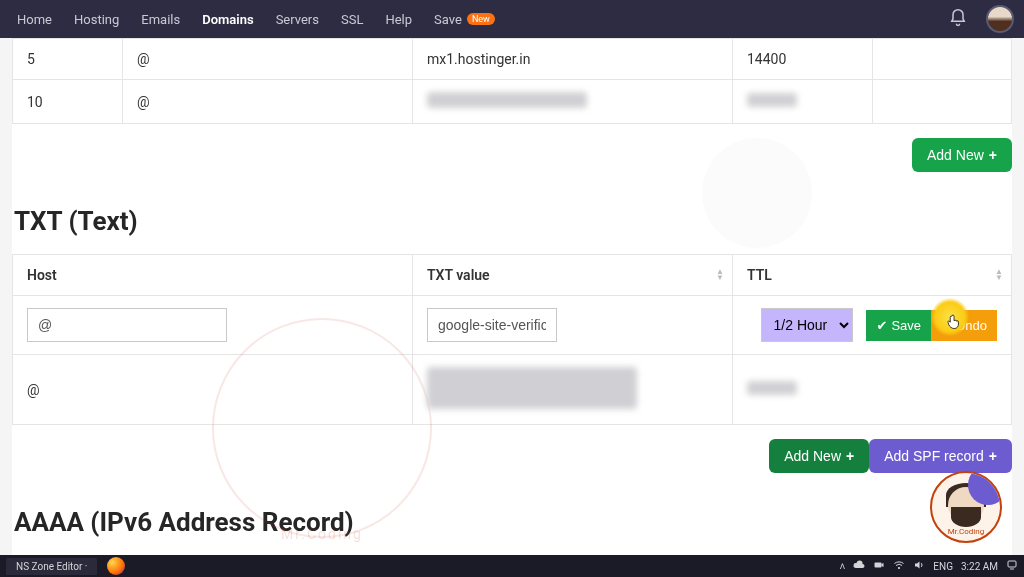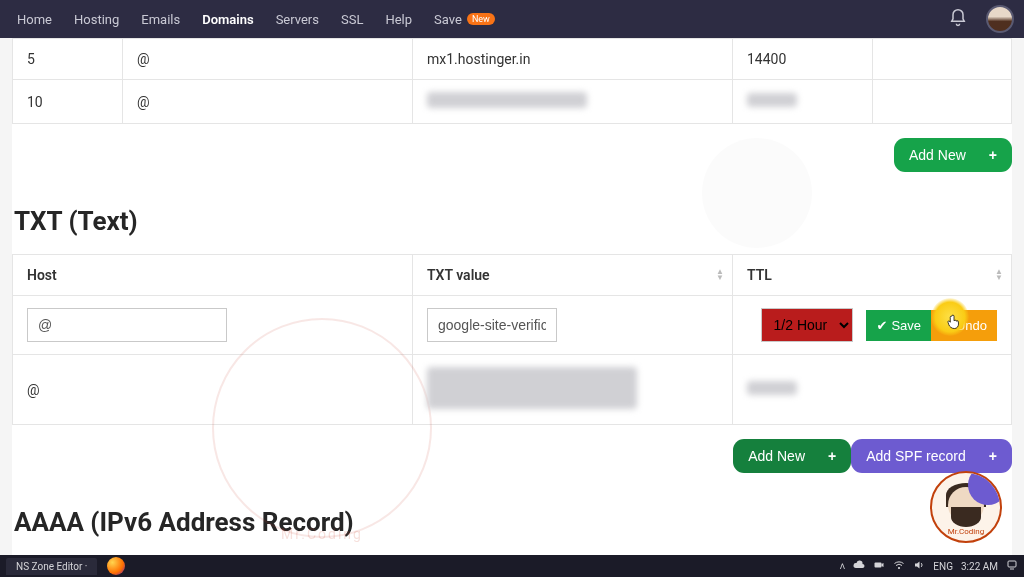--- a/index.html
+++ b/index.html
@@ -101,27 +101,27 @@
     filter: blur(3px);
   }
   .blur-sm { width: 50px; height: 14px; }
   .blur-md { width: 160px; height: 16px; }
   .blur-lg { width: 210px; height: 42px; }
 
   
   .btn {
     display: inline-flex;
     align-items: center;
-    gap: 23px;
+    gap: 5px;
     border: none;
     padding: 9px 15px;
     font-size: 14px;
     color: #fff;
     cursor: pointer;
-    border-radius: 11px;
+    border-radius: 6px;
   }
   .btn-green  { background: #16a34a; }
   .btn-green2 { background: #15803d; }
   .btn-purple { background: #6d5bd0; }
   .plus { font-weight: 700; }
   .btn-row { display: flex; justify-content: flex-end; padding: 14px 0 4px 0; gap: 0; }
 
   .section-title {
     font-size: 26px;
     font-weight: 700;
@@ -134,21 +134,21 @@
     border: 1px solid #c9c9c9;
     padding: 8px 10px;
     font-size: 14px;
     color: #555;
     background: #fff;
   }
   .sel {
     border: 1px solid #c9c9c9;
     padding: 7px 8px;
     font-size: 14px;
-    background: #b91c1c;
+    background: #c4b5fd;
     margin-left: 9px;
   }
   .save-btn {
     background: #16a34a;
     color: #fff;
     border: none;
     padding: 8px 10px;
     font-size: 13px;
     display: inline-flex;
     align-items: center;

